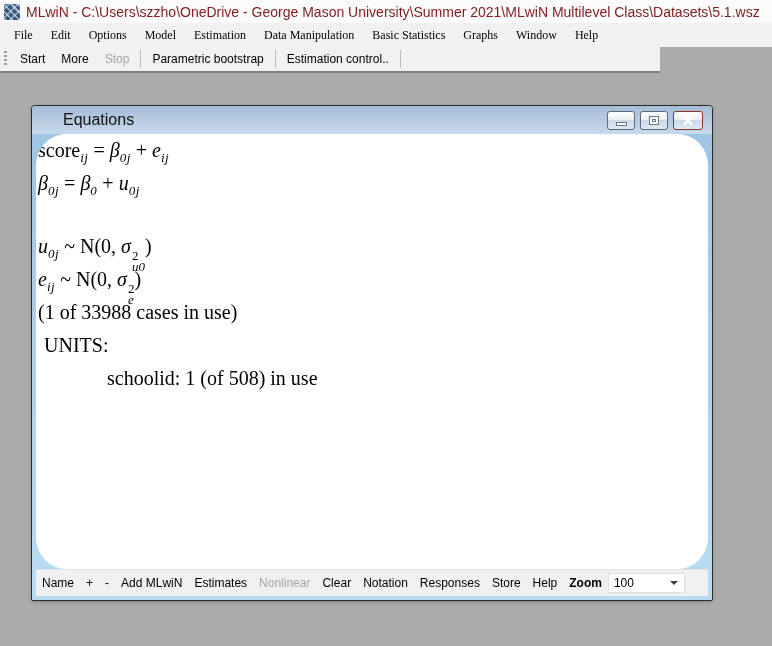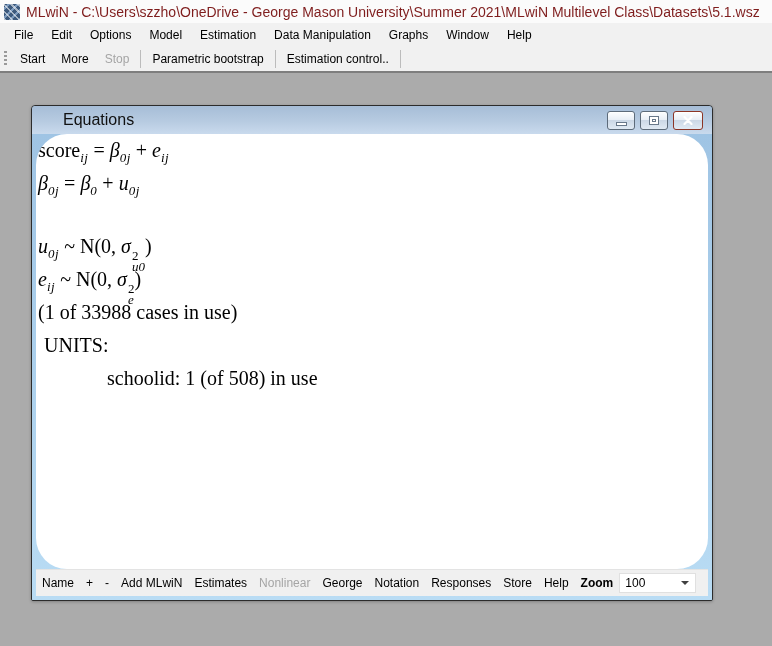--- a/index.html
+++ b/index.html
@@ -19,23 +19,23 @@
     background-color:#3d5a7d;
     background-image:
       repeating-linear-gradient(45deg, rgba(255,255,255,.55) 0 2px, transparent 2px 5px),
       repeating-linear-gradient(-45deg, rgba(140,170,205,.8) 0 2px, transparent 2px 6px);
   }
   .app-title { font-size:14px; color:#7f1d1d; white-space:nowrap; }
   .menubar {
     position:absolute; top:23px; left:0; width:772px; height:24px;
     background:#f1f1f1; display:flex; align-items:stretch; padding-left:5px;
   }
-  .menu-item { padding:0 9px; line-height:24px; cursor:default; }
+  .menu-item { padding:0 9px; line-height:24px; cursor:default;font-family:Liberation Serif, serif; }
   .toolbar {
-    position:absolute; top:47px; left:0; width:772px; height:26px;
+    position:absolute; top:47px; left:0; width:660px; height:26px;
     background:#f1f1f1; border-bottom:2px solid #7e7e7e;
     display:flex; align-items:center; padding-left:3px;
   }
   .grip {
     width:3px; height:16px; margin:0 5px 0 1px;
     background:repeating-linear-gradient(180deg,#9a9a9a 0 2px, transparent 2px 4px);
   }
   .tb-btn { padding:0 8px; line-height:22px; white-space:nowrap; }
   .tb-btn.disabled { color:#a5a5a5; }
   .tb-sep { width:1px; height:18px; background:#bcbcbc; margin:0 3px; }
@@ -120,20 +120,21 @@
     <span class="app-title">MLwiN - C:\Users\szzho\OneDrive - George Mason University\Summer 2021\MLwiN Multilevel Class\Datasets\5.1.wsz</span>
   </div>
 
   <div class="menubar">
     <span class="menu-item">File</span>
     <span class="menu-item">Edit</span>
     <span class="menu-item">Options</span>
     <span class="menu-item">Model</span>
     <span class="menu-item">Estimation</span>
     <span class="menu-item">Data Manipulation</span>
+    <span class="menu-item">Basic Statistics</span>
     <span class="menu-item">Graphs</span>
     <span class="menu-item">Window</span>
     <span class="menu-item">Help</span>
   </div>
 
   <div class="toolbar">
     <span class="grip"></span>
     <span class="tb-btn">Start</span>
     <span class="tb-btn">More</span>
     <span class="tb-btn disabled">Stop</span>
@@ -179,21 +180,21 @@
             <div class="eq-line indent">schoolid: 1 (of 508) in use</div>
           </div>
 
         <div class="eq-toolbar">
           <span class="eq-tb-btn">Name</span>
           <span class="eq-tb-btn">+</span>
           <span class="eq-tb-btn">-</span>
           <span class="eq-tb-btn">Add MLwiN</span>
           <span class="eq-tb-btn">Estimates</span>
           <span class="eq-tb-btn disabled">Nonlinear</span>
-          <span class="eq-tb-btn">George</span>
+          <span class="eq-tb-btn">Clear</span>
           <span class="eq-tb-btn">Notation</span>
           <span class="eq-tb-btn">Responses</span>
           <span class="eq-tb-btn">Store</span>
           <span class="eq-tb-btn">Help</span>
           <span class="eq-tb-btn bold">Zoom</span>
           <span class="combo">
             <span class="combo-value">100</span>
             <span class="combo-arrow"></span>
           </span>
         </div>

